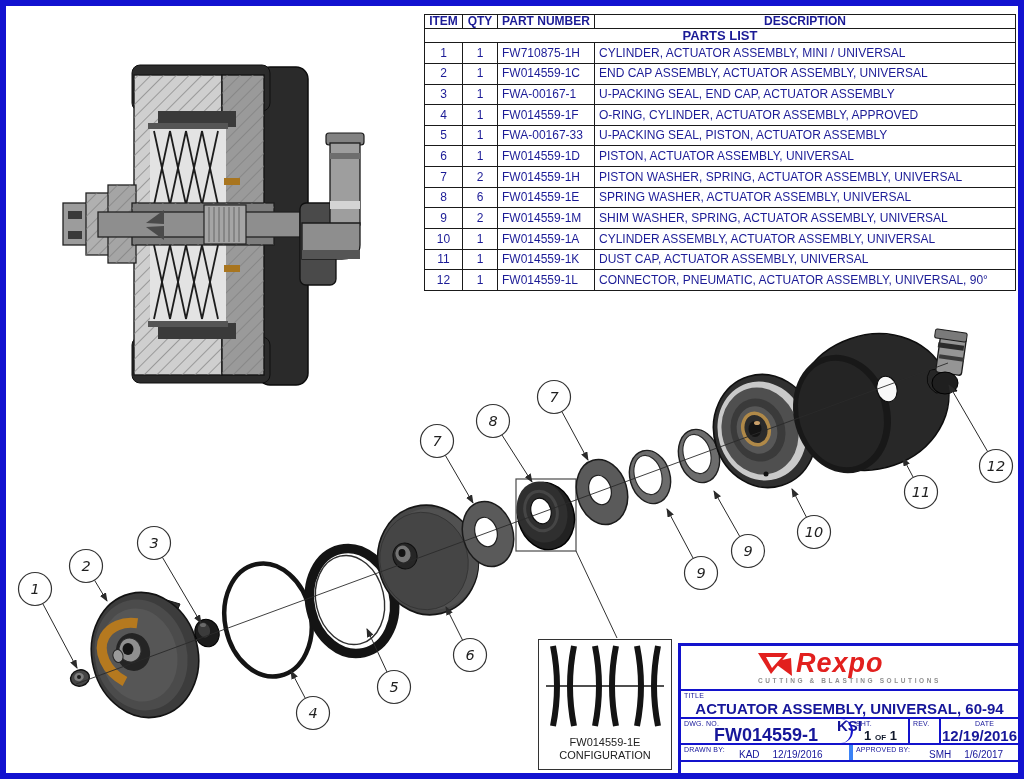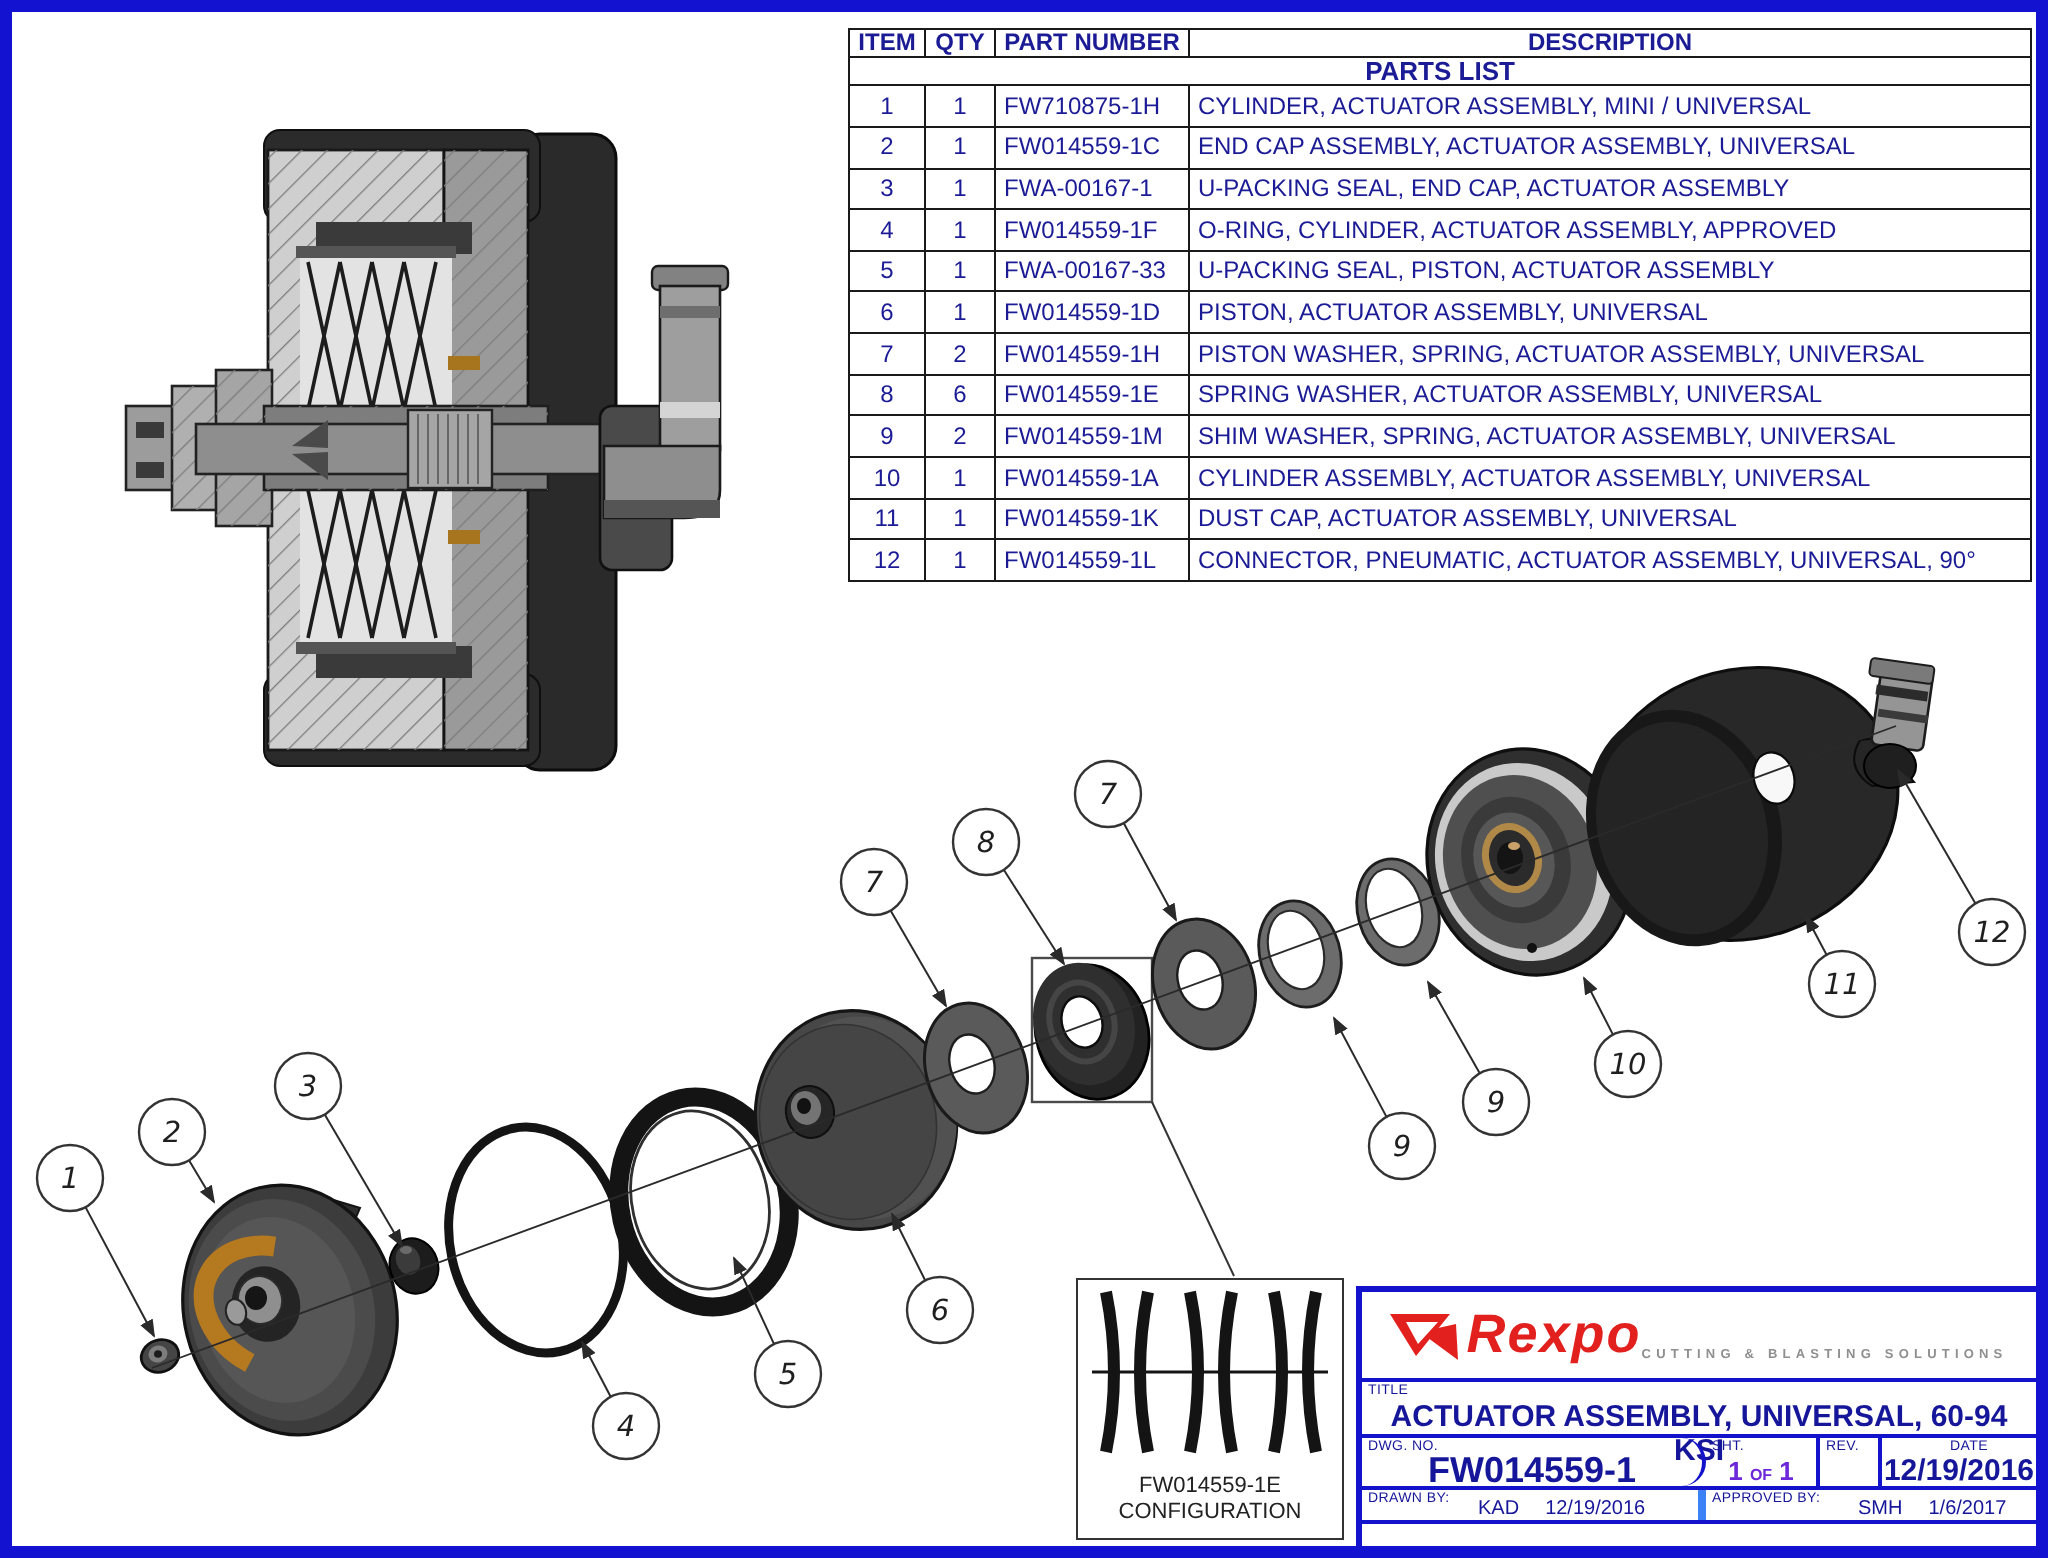--- a/index.html
+++ b/index.html
@@ -25,34 +25,34 @@
   
   .config-box{position:absolute;left:538px;top:639px;width:134px;height:131px;border:1.6px solid #333;
       background:#fff;box-sizing:border-box;z-index:6;text-align:center;}
   .config-box .lbl{font-size:11px;color:#222;line-height:13px;}
 
   
   .title-block{position:absolute;left:678px;top:643px;width:343px;height:133px;background:#fff;
       border:3px solid #1313cc;box-sizing:border-box;z-index:10;display:flex;flex-direction:column;}
   .tb-row{border-bottom:2px solid #1313cc;position:relative;box-sizing:border-box;}
   .tb-logo{height:43px;display:flex;align-items:center;justify-content:center;border-bottom:2px solid #1313cc;}
-  .logo-stack{display:flex;flex-direction:row;align-items:flex-end;line-height:1;}
+  .logo-stack{display:flex;flex-direction:column;align-items:flex-start;line-height:1;}
   .logo-line{display:flex;align-items:center;gap:4px;}
   .brand{font-size:27px;font-weight:800;letter-spacing:1px;color:#e2201e;font-style:italic;}
   .tagline{font-size:6.5px;letter-spacing:2.6px;color:#8f8f8f;font-weight:600;margin-top:1px;}
   .tb-title{height:28px;}
   .tiny-label{position:absolute;top:1px;left:3px;font-size:7px;color:#16169a;letter-spacing:0.2px;}
   .tb-title .value{position:absolute;left:0;right:0;top:9px;text-align:center;font-size:15px;
       font-weight:600;color:#16169a;}
   .tb-mid{height:26px;display:flex;}
   .tb-cell{position:relative;border-right:2px solid #1313cc;box-sizing:border-box;height:100%;}
   .tb-cell:last-child{border-right:none;}
   .cell-dwg{width:172px;border-radius:12px;}.cell-sht{width:57px;}.cell-rev{width:31px;}.cell-date{flex:1;}
   .dwg-val{position:absolute;left:0;right:0;top:6px;text-align:center;font-size:18px;font-weight:700;color:#16169a;}
-  .sht-val{position:absolute;left:0;right:0;top:9px;text-align:center;font-size:13px;font-weight:600;color:#6d28d9;}
+  .sht-val{position:absolute;left:0;right:0;top:9px;text-align:center;font-size:13px;font-weight:600;color:#0f172a;}
   .sht-val .of{font-size:8px;}
   .date-label{left:auto;right:24px;}
   .date-val{position:absolute;left:0;right:0;top:8px;text-align:center;font-size:15px;font-weight:700;color:#16169a;}
   .tb-sign{height:17px;display:flex;}
   .sign-cell{position:relative;border-right:4px solid #3b82f6;box-sizing:border-box;height:100%;}
   .sign-cell:last-child{border-right:none;}
   .sign-left{width:172px;}.sign-right{flex:1;}
   .sign-text{position:absolute;top:4px;left:58px;font-size:10px;color:#16169a;}
   .sign-text .dt{margin-left:13px;}
   .sign-right .sign-text{left:76px;}

